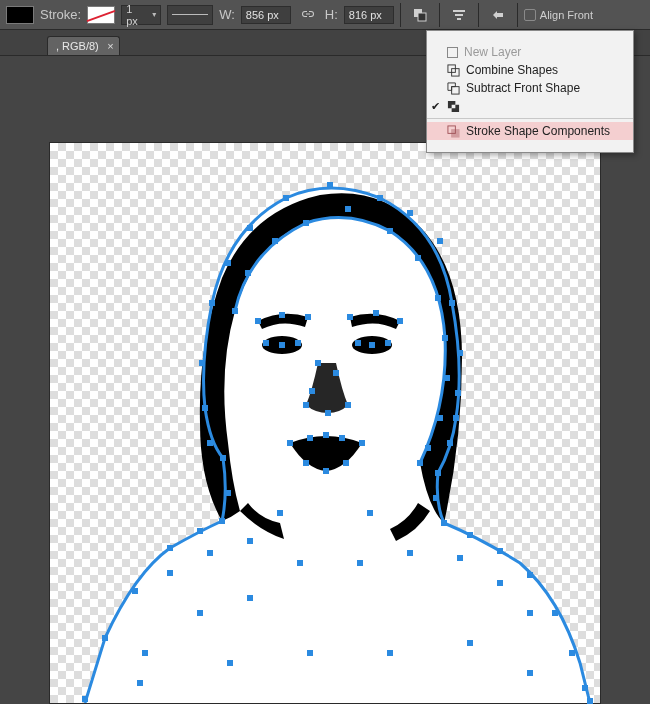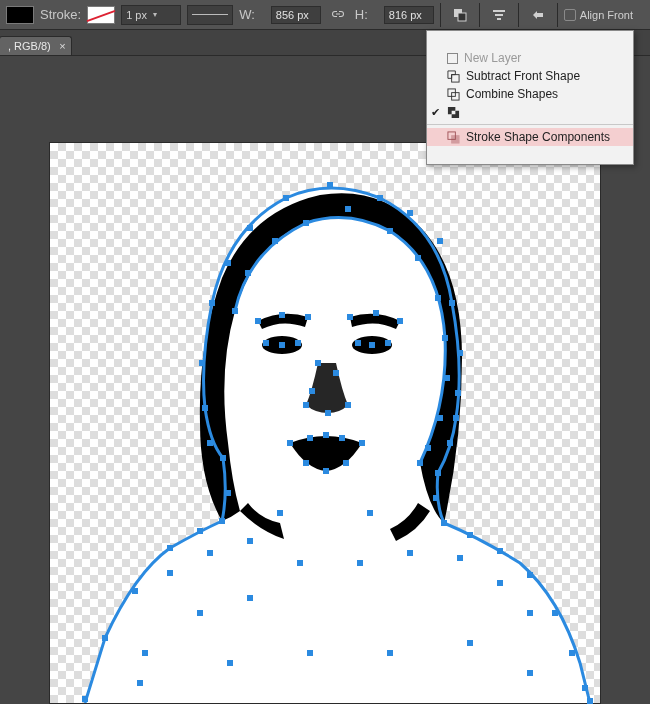--- a/index.html
+++ b/index.html
@@ -63,21 +63,20 @@
       display: flex; align-items: center; justify-content: center;
     }
     .line-preview .ln { width: 36px; border-top: 1px solid #bbb; }
     .nf {
       width: 50px; height: 18px;
       background: #3f3f3f;
       border: 1px solid #2d2d2d;
       display: flex; align-items: center;
       padding: 0 4px;
       color: #e0e0e0;
-      margin-left: 10px;
     }
     .link-icon, .tool-icon {
       width: 22px; height: 22px;
       display: flex; align-items: center; justify-content: center;
     }
     .sep { width: 1px; height: 24px; background: #2a2a2a; }
     .checkbox {
       width: 12px; height: 12px;
       border: 1px solid #8a8a8a;
       border-radius: 2px;
@@ -90,20 +89,21 @@
       cursor: pointer;
     }
     .tool-btn svg { fill: #d0d0d0; }
     
     .tabstrip {
       height: 26px;
       background: #424242;
       border-bottom: 1px solid #2a2a2a;
       display: flex;
       align-items: flex-end;
+      padding-left: 48px;
     }
     .tab {
       background: #636363;
       border: 1px solid #2a2a2a;
       border-bottom: none;
       border-top-left-radius: 3px;
       border-top-right-radius: 3px;
       padding: 3px 20px 3px 8px;
       color: #e8e8e8;
       font-size: 11px;
@@ -149,21 +149,21 @@
       border: 0;
     }
     
     .menu {
       position: absolute;
       top: 30px; left: 426px;
       width: 208px;
       background: #f2f2f2;
       border: 1px solid #8a8a8a;
       box-shadow: 2px 2px 6px rgba(0,0,0,.35);
-      padding: 18px 0;
+      padding: 12px 0;
       color: #222;
       font-size: 12px;
     }
     .menu-item {
       height: 18px;
       display: flex;
       align-items: center;
       padding: 0 10px 0 20px;
       position: relative;
     }
@@ -183,21 +183,21 @@
     }
     .mi-svg { width: 13px; height: 13px; margin-right: 6px; flex-shrink: 0; }
   </style>
 </head>
 <body>
 
 <div class="toolbar">
   <div class="swatch"></div>
   <span class="label">Stroke:</span>
   <div class="stroke-swatch"></div>
-  <div class="dropdown" style="width:60px">
+  <div class="dropdown" style="width:40px">
     <span>1 px</span>
     <span class="caret">▾</span>
   </div>
   <div class="line-preview">
       <div class="ln"></div>
     </div>
   <span class="label">W:</span>
   <div class="nf">
       <span>856 px</span>
     </div>
@@ -369,31 +369,31 @@
   </div>
 </div>
 
 <div class="menu">
   <div class="menu-item disabled">
     <span class="miconsq"></span>
     <span>New Layer</span>
   </div>
   <div class="menu-item">
     <svg class="mi-svg" viewBox="0 0 14 14">
+        <rect x="1" y="1" width="8" height="8" fill="none" stroke="#333"></rect>
+        <rect x="5" y="5" width="8" height="8" fill="none" stroke="#333"></rect>
+      </svg>
+    <span>Combine Shapes</span>
+  </div>
+  <div class="menu-item">
+    <svg class="mi-svg" viewBox="0 0 14 14">
         <path d="M1 1h8v4H5v4H1z" fill="none" stroke="#333"></path>
         <rect x="5" y="5" width="8" height="8" fill="none" stroke="#333"></rect>
       </svg>
     <span>Subtract Front Shape</span>
-  </div>
-  <div class="menu-item">
-    <svg class="mi-svg" viewBox="0 0 14 14">
-        <rect x="1" y="1" width="8" height="8" fill="none" stroke="#333"></rect>
-        <rect x="5" y="5" width="8" height="8" fill="none" stroke="#333"></rect>
-      </svg>
-    <span>Combine Shapes</span>
   </div>
   <div class="menu-item">
     <span class="chk">✔</span>
     <svg class="mi-svg" viewBox="0 0 14 14">
         <path d="M1 1h8v4H5v4H1z" fill="#333"></path>
         <path d="M9 5h4v8H5V9h4z" fill="#333"></path>
       </svg>
   </div>
   <div class="menu-sep"></div>
   <div class="menu-item highlight">

